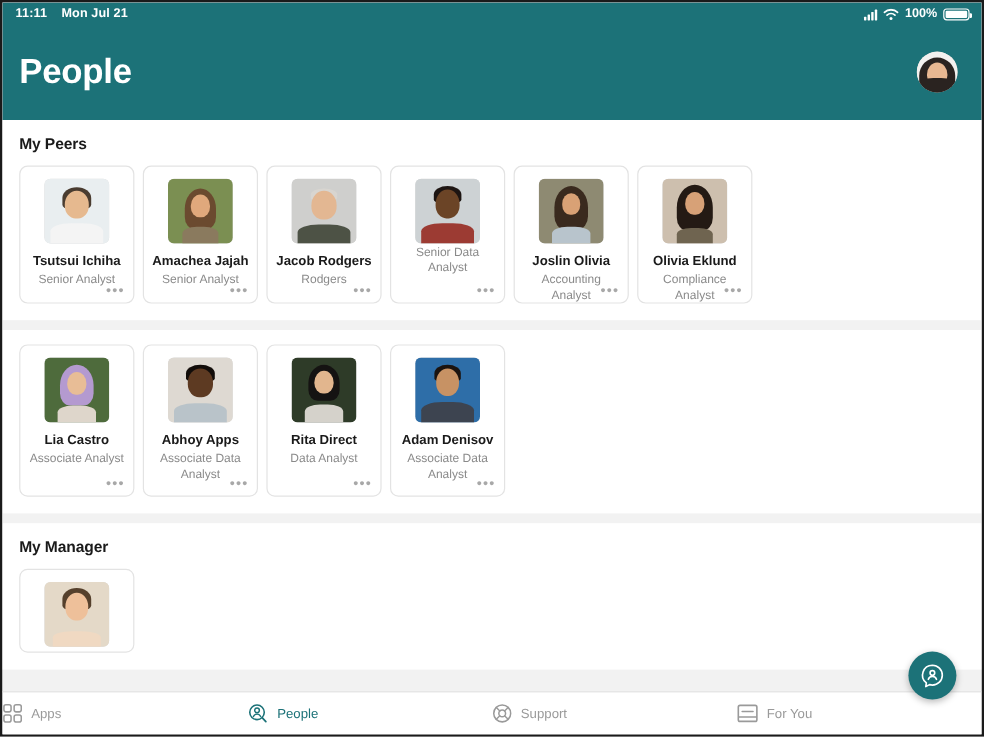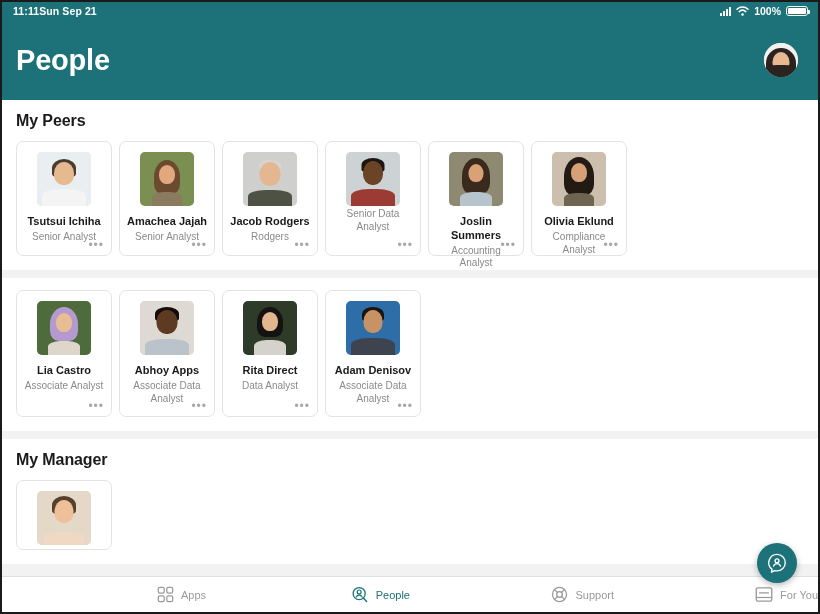--- a/index.html
+++ b/index.html
@@ -22,26 +22,26 @@
   .statusbar {
     height: 18px;
     background: #1c7278;
     display: flex;
     align-items: center;
     padding: 0 10px 0 11px;
     color: #ffffff;
     font-size: 10.5px;
     font-weight: bold;
   }
-  .sb-time { margin-right: 0; letter-spacing: 0.1px; }
+  .sb-time { margin-right: 12px; letter-spacing: 0.1px; }
   .sb-date { font-weight: bold; letter-spacing: 0.1px; }
   .sb-right {
     margin-left: auto;
     display: flex;
-    align-items: center;
+    align-items: flex-end;
     gap: 5px;
   }
   .sig { display: flex; align-items: flex-end; gap: 1px; height: 9px; }
   .sig i { display: block; width: 2px; background: #fff; border-radius: .5px; }
   .sig i:nth-child(1) { height: 3px; }
   .sig i:nth-child(2) { height: 5px; }
   .sig i:nth-child(3) { height: 7px; }
   .sig i:nth-child(4) { height: 9px; }
   .sb-pct { font-size: 10.5px; font-weight: bold; }
   .batt {
@@ -89,21 +89,21 @@
     top: 98px; left: 0; right: 0; bottom: 36px;
     background: #f2f2f2;
     overflow: hidden;
   }
   .band { height: 8px; background: #f2f2f2; }
   .section {
     background: #ffffff;
     padding: 12px 14px 14px 14px;
   }
   .section-title {
-    font-size: 16px;
+    font-size: 13px;
     font-weight: bold;
     color: #1a1a1a;
     margin-bottom: 11px;
     letter-spacing: -0.1px;
   }
   .card-row { display: flex; gap: 7px; }
 
   .p-card {
     width: 96px;
     background: #fff;
@@ -173,21 +173,21 @@
     height: 36px;
     background: #ffffff;
     border-top: 1px solid #e0e0e0;
     display: flex;
     align-items: center;
   }
   .tab {
     flex: 1;
     display: flex;
     align-items: center;
-    justify-content: flex-end;
+    justify-content: flex-start;
     gap: 7px;
     color: #9a9a9a;
     font-size: 11px;
   }
   .tab.active { color: #1c7278; }
   .tab svg { display: block; }
 
   
   .fab {
     position: absolute;
@@ -202,21 +202,21 @@
     z-index: 5;
   }
 </style>
 </head>
 <body>
 
 <div class="device">
 
   <div class="statusbar">
     <span class="sb-time">11:11</span>
-    <span class="sb-date">Sun Sep 21</span>
+    <span class="sb-date">Mon Jul 21</span>
     <div class="sb-right">
       <span class="sig">
           <i></i>
           <i></i>
           <i></i>
           <i></i>
         </span>
       <svg width="13" height="10" viewBox="0 0 13 10">
         <path d="M1 3.3 A8 8 0 0 1 12 3.3" stroke="#fff" stroke-width="1.5" fill="none" stroke-linecap="round"></path>
         <path d="M3.2 5.6 A5 5 0 0 1 9.8 5.6" stroke="#fff" stroke-width="1.5" fill="none" stroke-linecap="round"></path>
@@ -304,21 +304,21 @@
 
         <div class="p-card peer">
           <div class="p-photo">
             <div class="face">
               <div class="bg" style="background:#8e8a72"></div>
               <div class="hair" style="width:28px;height:36px;top:6px;background:#3a2a1e;border-radius:50% 50% 30% 30%"></div>
               <div class="head" style="width:15px;height:18px;top:12px;background:#d9a175"></div>
               <div class="body" style="width:32px;height:14px;background:#b8c4cc"></div>
             </div>
           </div>
-          <div class="p-name">Joslin Summers</div>
+          <div class="p-name">Joslin Olivia</div>
           <div class="p-role">Accounting Analyst</div>
           <div class="p-dots">•••</div>
         </div>
 
         <div class="p-card peer">
           <div class="p-photo">
             <div class="face">
               <div class="bg" style="background:#cdbfae"></div>
               <div class="hair" style="width:30px;height:38px;top:5px;background:#241a14;border-radius:50% 50% 28% 28%"></div>
               <div class="head" style="width:16px;height:19px;top:11px;background:#d7a177"></div>

